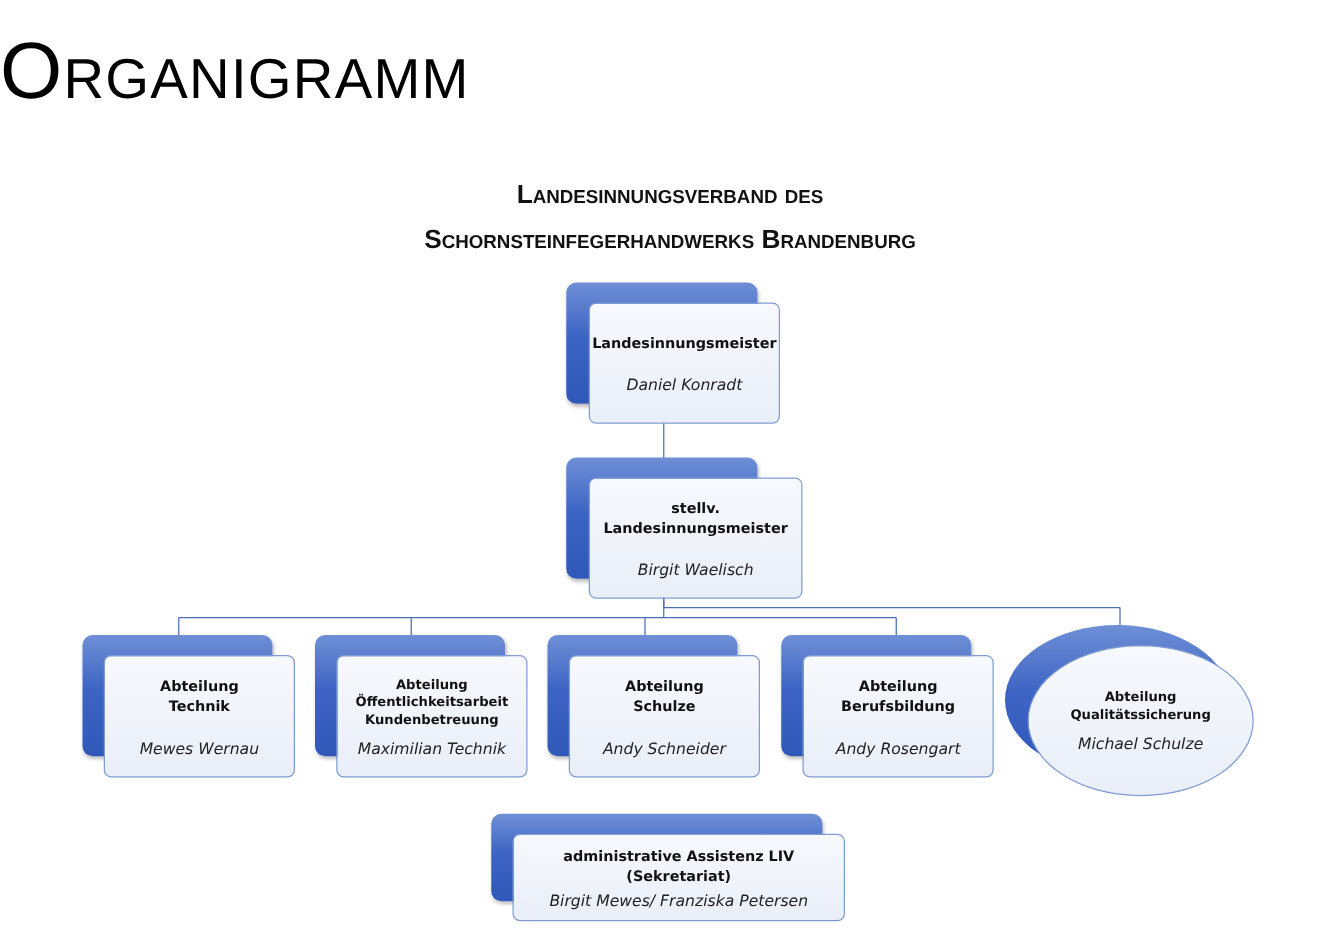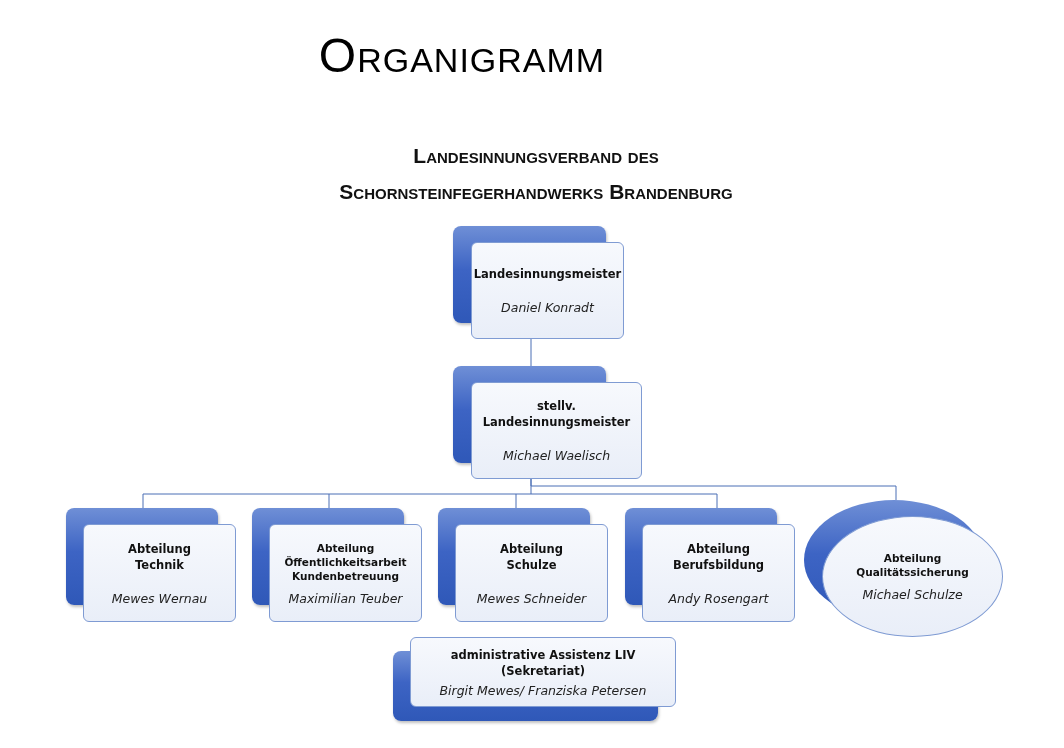--- a/index.html
+++ b/index.html
@@ -1,17 +1,17 @@
 <!DOCTYPE html>
 <html><head>
 <meta charset="utf-8">
 <style>
   html, body { margin:0; padding:0; background:#ffffff; }
   body { width:1064px; height:748px; position:relative; overflow:hidden; font-family:"Liberation Sans", sans-serif; }
-  .title { position:absolute; left:0; width:924px; top:20px; text-align:center; font-size:48px; color:#000; letter-spacing:1px; font-variant:small-caps; line-height:72px; }
+  .title { position:absolute; left:0; width:924px; top:20px; font-size:64px; color:#000; letter-spacing:1px; font-variant:small-caps; line-height:72px; }
   .subtitle { position:absolute; left:0; width:1072px; text-align:center; font-weight:bold; font-variant:small-caps; font-size:21px; color:#111; }
   svg.lines { position:absolute; left:0; top:0; }
   .back { position:absolute; border-radius:8px; background:linear-gradient(180deg,#6f8fd6 0%,#3d64c4 45%,#2f58b8 100%); box-shadow:1px 2px 3px rgba(0,0,0,0.25); }
   .front { position:absolute; background:linear-gradient(180deg,#f7f9fd 0%,#e9eef8 100%); border:1px solid #7f9bd3; border-radius:6px; display:flex; flex-direction:column; align-items:center; justify-content:center; text-align:center; box-sizing:border-box; font-family:"DejaVu Sans", sans-serif; }
   .front .role { font-weight:bold; font-size:11.5px; color:#111; line-height:16px; }
   .front .role.small { font-size:10.5px; line-height:14px; }
   .front .name { font-style:italic; font-size:12.5px; color:#222; margin-top:18px; }
   .ellipse-back { position:absolute; border-radius:50%; background:linear-gradient(180deg,#6f8fd6 0%,#3d64c4 45%,#2f58b8 100%); }
   .ellipse-front { position:absolute; border-radius:50%; background:linear-gradient(180deg,#f7f9fd 0%,#e9eef8 100%); border:1px solid #7f9bd3; box-sizing:border-box; display:flex; flex-direction:column; align-items:center; justify-content:center; text-align:center; font-family:"DejaVu Sans", sans-serif; }
   .ellipse-front .role { font-weight:bold; font-size:10.5px; color:#111; line-height:14px; }
@@ -42,57 +42,57 @@
 <div class="back" style="left:453px;top:226px;width:153px;height:97px;"></div>
 <div class="front" style="left:471px;top:242px;width:153px;height:97px;">
   <div class="role">Landesinnungsmeister</div>
   <div class="name">Daniel Konradt</div>
 </div>
 
 <div class="back" style="left:453px;top:366px;width:153px;height:97px;"></div>
 <div class="front" style="left:471px;top:382px;width:171px;height:97px;">
   <div class="role">stellv.</div>
   <div class="role">Landesinnungsmeister</div>
-  <div class="name">Michael Waelisch</div>
+  <div class="name">Birgit Waelisch</div>
 </div>
 
 <div class="back" style="left:66px;top:508px;width:152px;height:97px;"></div>
 <div class="front" style="left:83px;top:524px;width:153px;height:98px;">
   <div class="role">Abteilung</div>
   <div class="role">Technik</div>
   <div class="name">Mewes Wernau</div>
 </div>
 
 <div class="back" style="left:252px;top:508px;width:152px;height:97px;"></div>
 <div class="front" style="left:269px;top:524px;width:153px;height:98px;">
   <div class="role small">Abteilung</div>
   <div class="role small">Öffentlichkeitsarbeit</div>
   <div class="role small">Kundenbetreuung</div>
-  <div class="name" style="margin-top:8px;">Maximilian Teuber</div>
+  <div class="name" style="margin-top:8px;">Maximilian Technik</div>
 </div>
 
 <div class="back" style="left:438px;top:508px;width:152px;height:97px;"></div>
 <div class="front" style="left:455px;top:524px;width:153px;height:98px;">
   <div class="role">Abteilung</div>
   <div class="role">Schulze</div>
-  <div class="name">Mewes Schneider</div>
+  <div class="name">Andy Schneider</div>
 </div>
 
 <div class="back" style="left:625px;top:508px;width:152px;height:97px;"></div>
 <div class="front" style="left:642px;top:524px;width:153px;height:98px;">
   <div class="role">Abteilung</div>
   <div class="role">Berufsbildung</div>
   <div class="name">Andy Rosengart</div>
 </div>
 
 <div class="ellipse-back" style="left:804px;top:500px;width:180px;height:120px;"></div>
 <div class="ellipse-front" style="left:822px;top:516px;width:181px;height:121px;">
   <div class="role">Abteilung</div>
   <div class="role">Qualitätssicherung</div>
   <div class="name">Michael Schulze</div>
 </div>
 
 <div class="back" style="left:393px;top:651px;width:265px;height:70px;"></div>
-<div class="front" style="left:410px;top:637px;width:266px;height:70px;">
+<div class="front" style="left:410px;top:667px;width:266px;height:70px;">
   <div class="role">administrative Assistenz LIV</div>
   <div class="role">(Sekretariat)</div>
   <div class="name" style="margin-top:4px;">Birgit Mewes/ Franziska Petersen</div>
 </div>
 
 </body></html>

